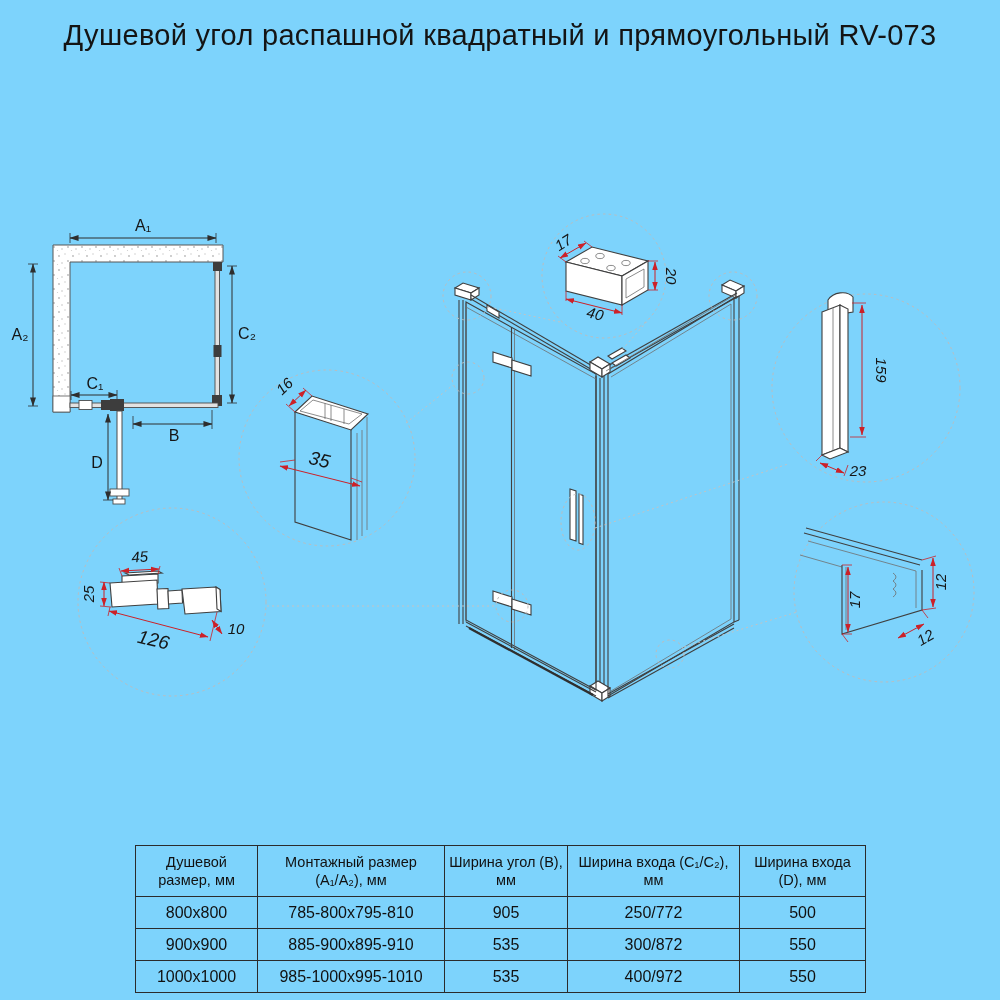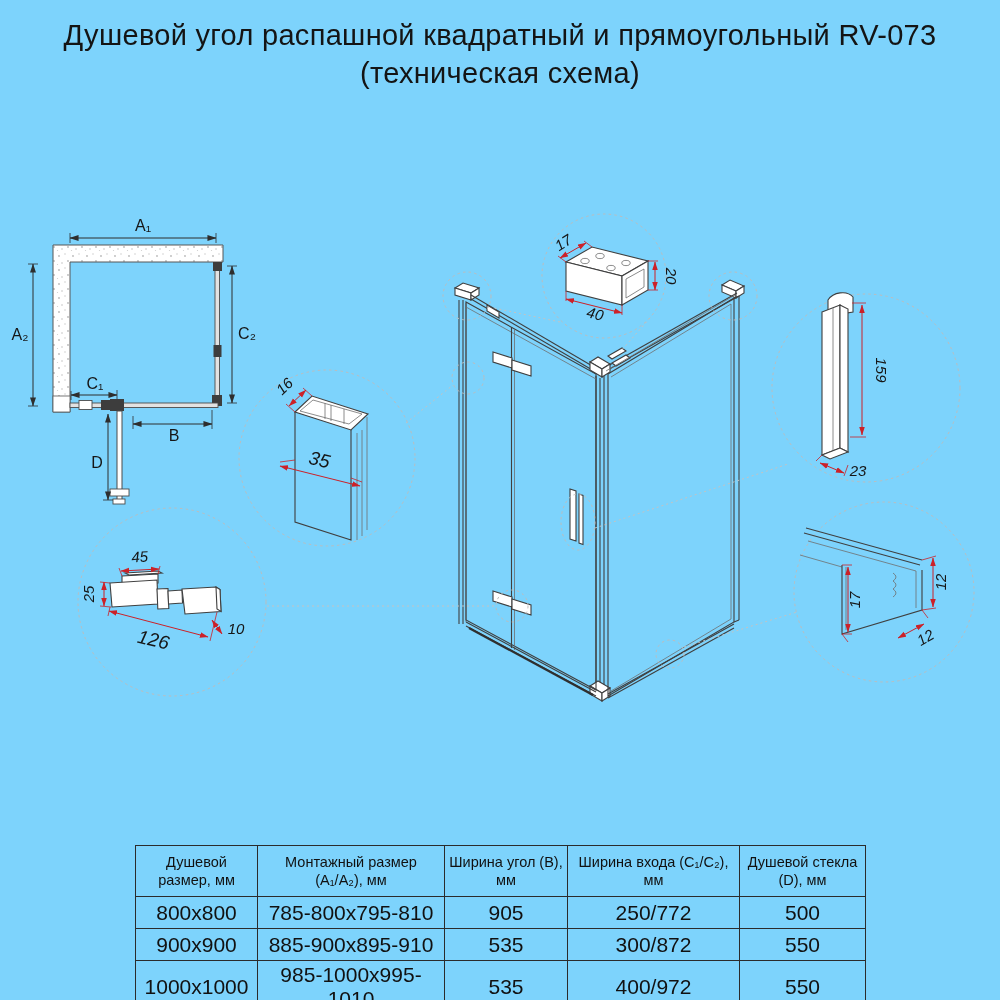--- a/index.html
+++ b/index.html
@@ -20,30 +20,29 @@
   .lead{stroke:#c3c3c3;stroke-width:1;fill:none;stroke-dasharray:2 3;}
   text.lbl{font:16px "Liberation Sans","DejaVu Sans",sans-serif;fill:#161616;}
   text.num{font:italic 15px "Liberation Sans","DejaVu Sans",sans-serif;fill:#161616;}
   text.numL{font:italic 19px "Liberation Sans","DejaVu Sans",sans-serif;fill:#161616;}
   
   .size-table{position:absolute;left:135px;top:845px;width:730px;border-collapse:collapse;
               table-layout:fixed;font-size:15px;color:#111;}
   .size-table th,.size-table td{border:1.6px solid #2b2b2b;text-align:center;vertical-align:middle;
               padding:2px 3px;font-weight:400;}
   .size-table th{height:46px;font-size:14.5px;line-height:1.25;}
-  .size-table td{height:27px;font-size:21px;}
+  .size-table td{height:27px;font-size:16px;}
 </style>
 </head>
 <body>
 
 <div class="page">
 
   <div class="title">
     <div>Душевой угол распашной квадратный и прямоугольный RV-073</div>
-    <div>(техническая схема)</div>
   </div>
 
   <svg class="drawing" viewBox="0 0 1000 1000" xmlns="http://www.w3.org/2000/svg">
     <defs>
       <pattern id="stip" width="14" height="14" patternUnits="userSpaceOnUse">
         <rect width="14" height="14" fill="#ffffff"></rect>
         <circle cx="3" cy="4" r="0.9" fill="#b9b9b9"></circle>
         <circle cx="9" cy="2" r="0.7" fill="#c6c6c6"></circle>
         <circle cx="12" cy="9" r="0.9" fill="#b9b9b9"></circle>
         <circle cx="6" cy="11" r="0.8" fill="#c2c2c2"></circle>
@@ -313,21 +312,21 @@
         <col style="width:123px">
       <col style="width:172px">
         <col style="width:126px">
     </colgroup>
     <thead>
       <tr>
         <th>Душевой размер, мм</th>
         <th>Монтажный размер (A₁/A₂), мм</th>
         <th>Ширина угол (B), мм</th>
         <th>Ширина входа (C₁/C₂), мм</th>
-        <th>Душевой стекла (D), мм</th>
+        <th>Ширина входа (D), мм</th>
       </tr>
     </thead>
     <tbody>
       <tr>
         <td>800x800</td>
         <td>785-800x795-810</td>
         <td>905</td>
         <td>250/772</td>
         <td>500</td>
       </tr>

